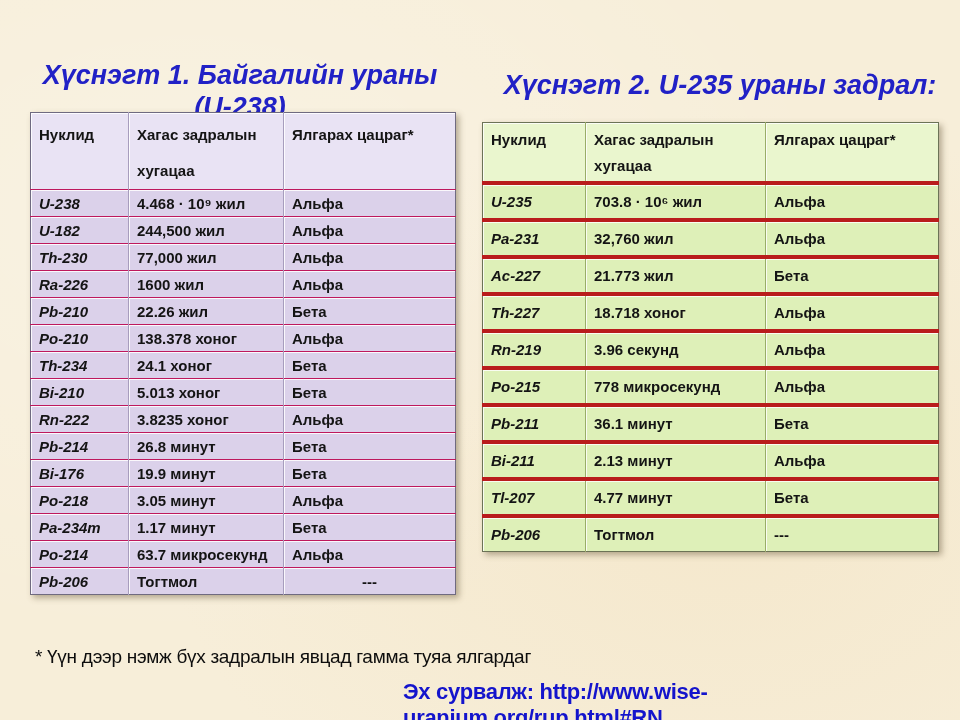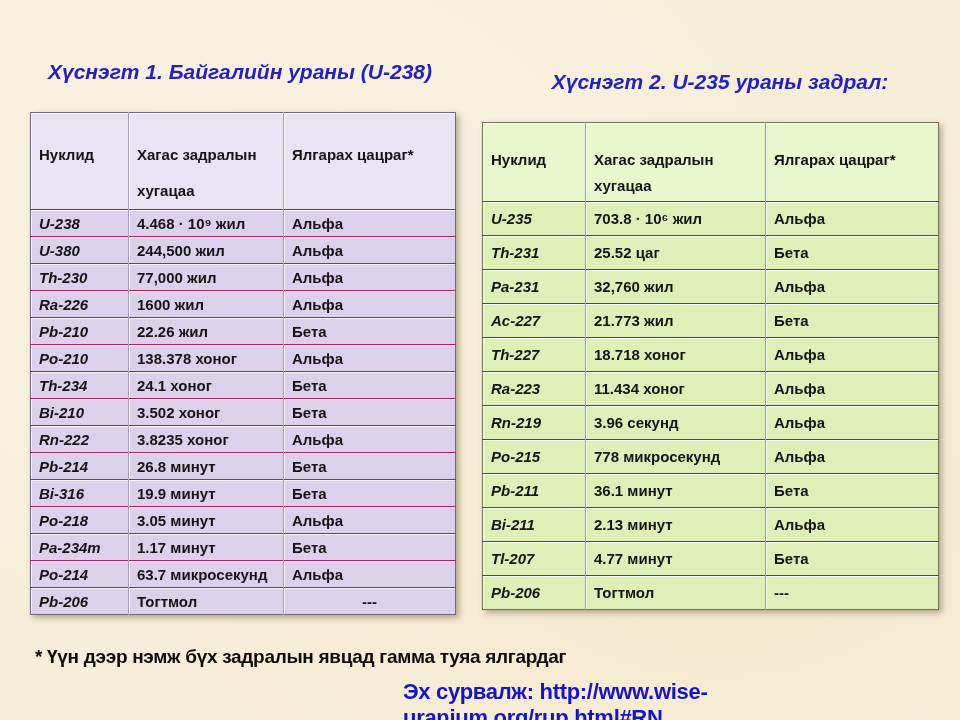--- a/index.html
+++ b/index.html
@@ -8,63 +8,63 @@
     background:
       radial-gradient(ellipse at 20% 30%, rgba(255,255,255,0.25), rgba(255,255,255,0) 60%),
       radial-gradient(ellipse at 75% 70%, rgba(240,220,180,0.35), rgba(240,220,180,0) 55%),
       #f7eed9;
     font-family:"Liberation Sans", sans-serif;
     color:#111;
   }
   .table-title {
     position:absolute; text-align:center;
     font-weight:bold; font-style:italic;
-    color:#2121c6; font-size:21px; line-height:1.18;
+    color:#2121c6; font-size:27px; line-height:1.18;
   }
   .title1 { left:25px; top:60px;  width:430px; }
   .title2 { left:495px; top:70px; width:450px; }
 
   table {
     position:absolute; border-collapse:collapse; table-layout:fixed;
     box-shadow:3px 3px 6px rgba(100,85,55,0.45);
   }
   th, td {
     padding:0 8px; font-size:15px; font-weight:bold; color:#141414;
     overflow:hidden; white-space:normal;
   }
-  thead th { text-align:left; vertical-align:top; padding-top:24px; }
+  thead th { text-align:left; vertical-align:top; padding-top:4px; }
   td { vertical-align:middle; }
   .nuclide { font-style:italic; }
   .center { text-align:center; }
 
   
   .t1 { left:30px; top:112px; width:425px; background:#dbd1ea; border:1px solid #6f6a80; }
   .t1 thead th { background:#e9e3f4; height:56px; line-height:2.4; }
   .t1 td { height:26px; }
   .t1 th, .t1 td {
     border-left:1px solid #a79dbd; border-top:1px solid #be185d;
     box-shadow:inset 1px 1px 0 rgba(255,255,255,0.85);
   }
   .t1 th:first-child, .t1 td:first-child { border-left:none; }
   .t1 thead th { border-top:none; }
 
   
   .t2 { left:482px; top:122px; width:456px; background:#def0b8; border:1px solid #6c7356; }
   .t2 thead th { background:#eaf6ce; height:54px; line-height:1.75; }
   .t2 td { height:33px; }
   .t2 th, .t2 td {
-    border-left:1px solid #99ad68; border-top:1px solid #b91c1c;
+    border-left:1px solid #99ad68; border-top:4px solid #b91c1c;
     box-shadow:inset 1px 1px 0 rgba(255,255,255,0.8);
   }
   .t2 th:first-child, .t2 td:first-child { border-left:none; }
   .t2 thead th { border-top:none; }
 
   .footnote {
     position:absolute; left:35px; top:646px;
-    font-size:19px; font-weight:bold; color:#0d0d0d; letter-spacing:-0.3px;
+    font-size:19px; font-weight:normal; color:#0d0d0d; letter-spacing:-0.3px;
   }
   .source {
     position:absolute; left:403px; top:679px;
     font-size:22px; font-weight:bold; color:#1414cc; letter-spacing:-0.3px;
   }
 </style>
 </head>
 <body>
 
 <div class="slide">
@@ -90,21 +90,21 @@
         <th>Ялгарах цацраг*</th>
       </tr>
     </thead>
     <tbody>
         <tr>
           <td class="nuclide">U-238</td>
           <td>4.468 · 10⁹ жил</td>
           <td>Альфа</td>
         </tr>
         <tr>
-          <td class="nuclide">U-380</td>
+          <td class="nuclide">U-182</td>
           <td>244,500 жил</td>
           <td>Альфа</td>
         </tr>
         <tr>
           <td class="nuclide">Th-230</td>
           <td>77,000 жил</td>
           <td>Альфа</td>
         </tr>
         <tr>
           <td class="nuclide">Ra-226</td>
@@ -121,35 +121,35 @@
           <td>138.378 хоног</td>
           <td>Альфа</td>
         </tr>
         <tr>
           <td class="nuclide">Th-234</td>
           <td>24.1 хоног</td>
           <td>Бета</td>
         </tr>
         <tr>
           <td class="nuclide">Bi-210</td>
-          <td>3.502 хоног</td>
+          <td>5.013 хоног</td>
           <td>Бета</td>
         </tr>
         <tr>
           <td class="nuclide">Rn-222</td>
           <td>3.8235 хоног</td>
           <td>Альфа</td>
         </tr>
         <tr>
           <td class="nuclide">Pb-214</td>
           <td>26.8 минут</td>
           <td>Бета</td>
         </tr>
         <tr>
-          <td class="nuclide">Bi-316</td>
+          <td class="nuclide">Bi-176</td>
           <td>19.9 минут</td>
           <td>Бета</td>
         </tr>
         <tr>
           <td class="nuclide">Po-218</td>
           <td>3.05 минут</td>
           <td>Альфа</td>
         </tr>
         <tr>
           <td class="nuclide">Pa-234m</td>
@@ -182,42 +182,32 @@
         <th>Ялгарах цацраг*</th>
       </tr>
     </thead>
     <tbody>
         <tr>
           <td class="nuclide">U-235</td>
           <td>703.8 · 10⁶ жил</td>
           <td>Альфа</td>
         </tr>
         <tr>
-          <td class="nuclide">Th-231</td>
-          <td>25.52 цаг</td>
-          <td>Бета</td>
-        </tr>
-        <tr>
           <td class="nuclide">Pa-231</td>
           <td>32,760 жил</td>
           <td>Альфа</td>
         </tr>
         <tr>
           <td class="nuclide">Ac-227</td>
           <td>21.773 жил</td>
           <td>Бета</td>
         </tr>
         <tr>
           <td class="nuclide">Th-227</td>
           <td>18.718 хоног</td>
-          <td>Альфа</td>
-        </tr>
-        <tr>
-          <td class="nuclide">Ra-223</td>
-          <td>11.434 хоног</td>
           <td>Альфа</td>
         </tr>
         <tr>
           <td class="nuclide">Rn-219</td>
           <td>3.96 секунд</td>
           <td>Альфа</td>
         </tr>
         <tr>
           <td class="nuclide">Po-215</td>
           <td>778 микросекунд</td>

